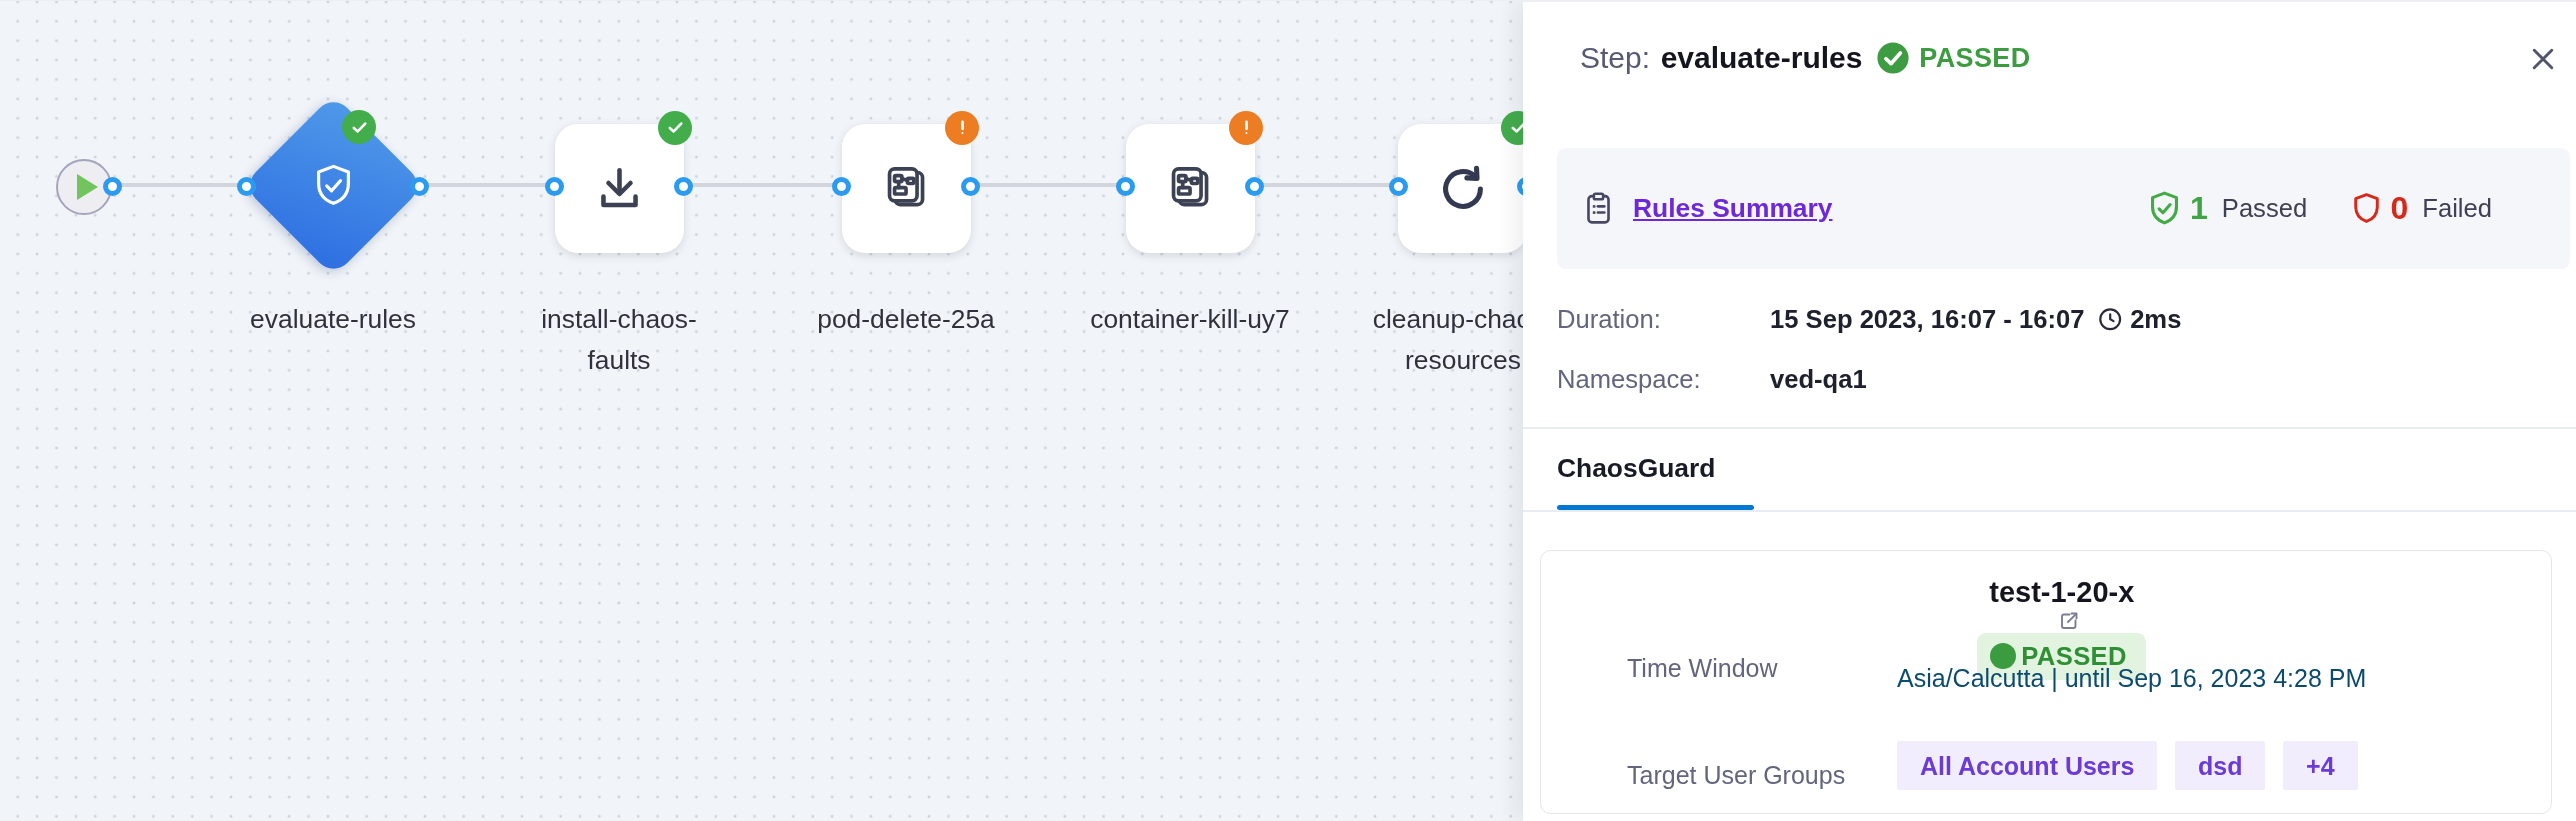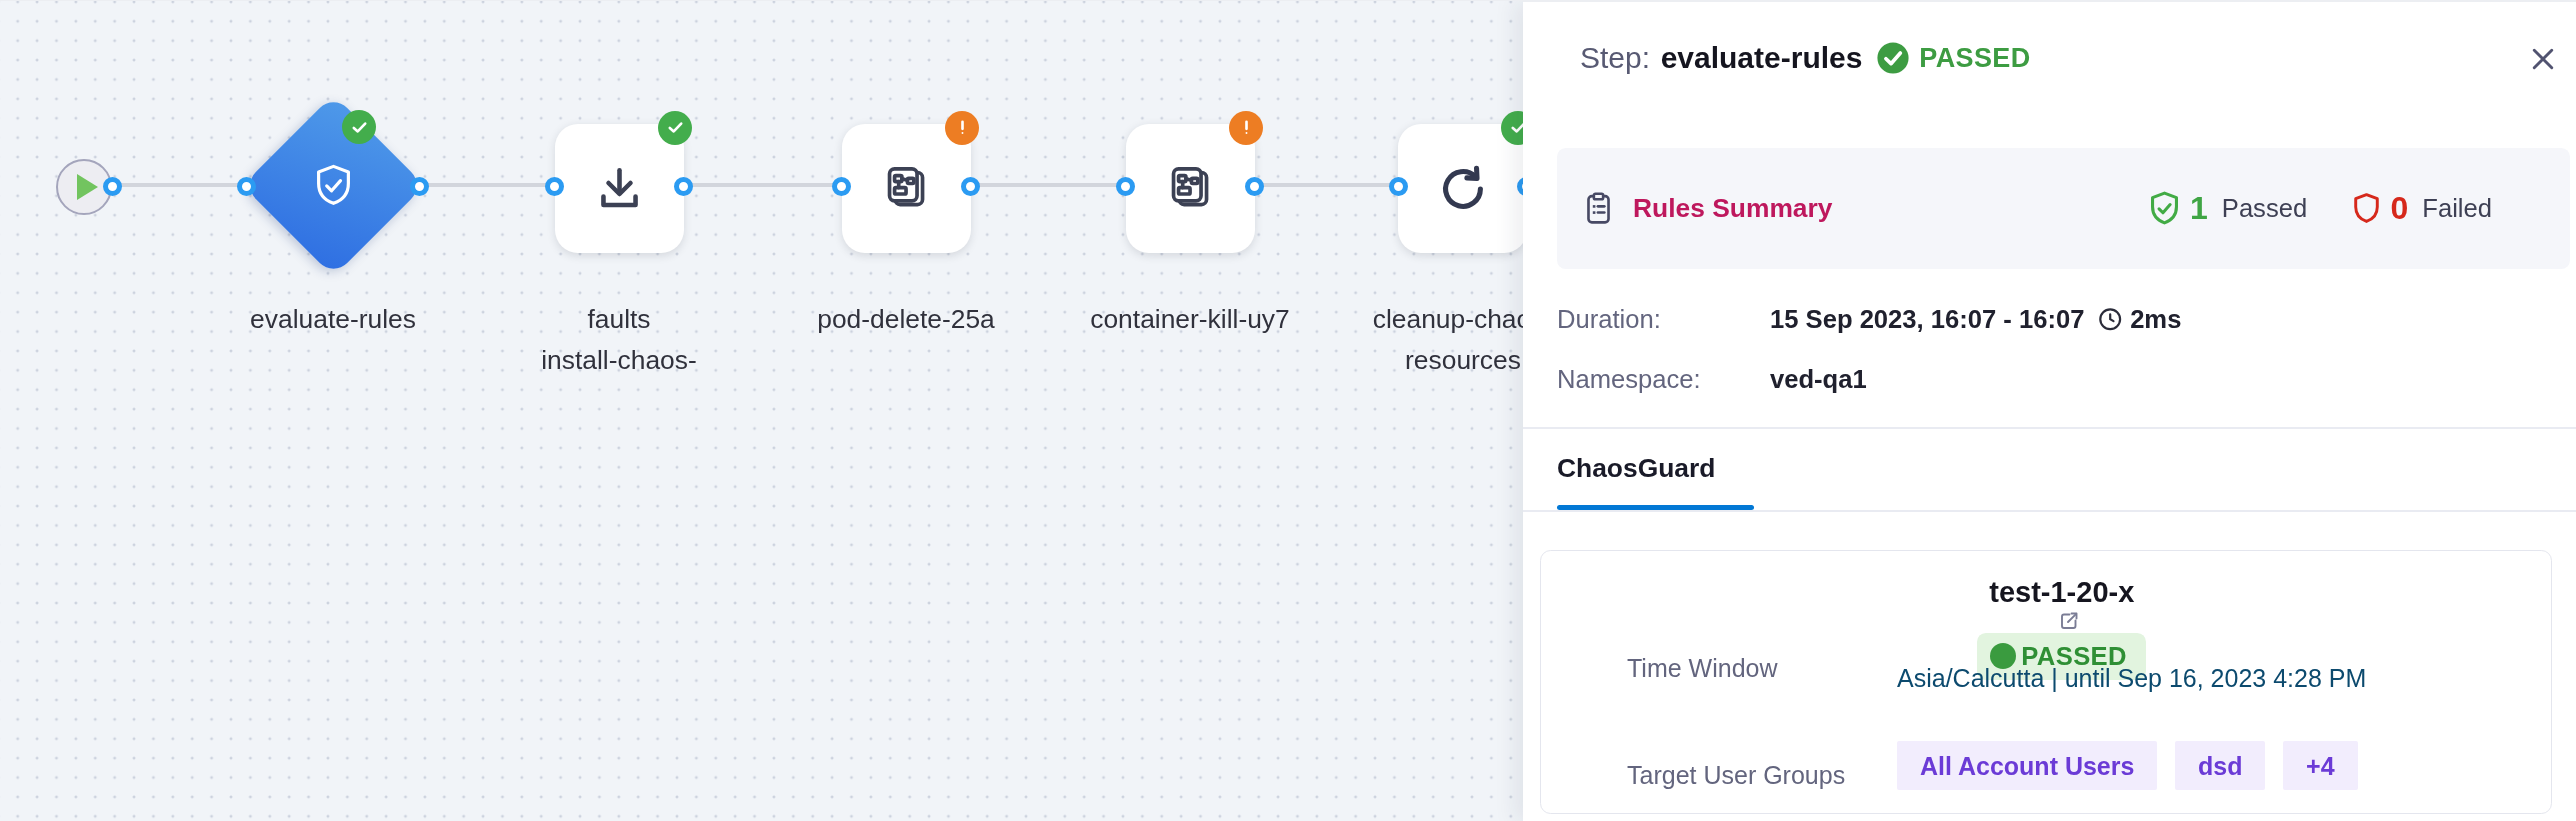--- a/index.html
+++ b/index.html
@@ -60,21 +60,21 @@
   .step-label { font-size: 30px; color: #585a73; }
   .step-name { font-size: 30px; font-weight: 700; color: #15151f; margin-left: 10.6px; }
   .hdr-check { margin-left: 14px; display: flex; }
   .hdr-status { font-size: 27px; font-weight: 800; color: #3d9c42; letter-spacing: 0.4px; margin-left: 8.8px; }
   .close-btn { position: absolute; right: 16px; top: 39px; width: 35px; height: 35px; display: flex; align-items: center; justify-content: center; cursor: pointer; }
   .rules-bar {
     position: absolute; left: 34px; top: 146px; width: 1013px; height: 121px;
     background: #f5f6fa; border-radius: 8.8px; display: flex; align-items: center;
     padding: 0 78px 0 23px;
   }
-  .rules-title { font-size: 26.4px; font-weight: 700; color: #be185d; margin-left: 16px; }
+  .rules-title { font-size: 26.4px; font-weight: 700; color: #6d28d9; margin-left: 16px; text-decoration: underline; }
   .rules-spacer { flex: 1; }
   .stat { display: flex; align-items: center; }
   .stat-count { font-size: 32px; font-weight: 700; margin-left: 5.3px; }
   .stat-count.green { color: #3fa544; }
   .stat-count.red { color: #d6281b; }
   .stat-label { font-size: 25.6px; color: #3e4054; margin-left: 14px; }
   .stat + .stat { margin-left: 41px; }
   .detail-row { position: absolute; left: 34px; display: flex; align-items: center; font-size: 25.6px; }
   .detail-row.duration { top: 303px; }
   .detail-row.namespace { top: 363px; justify-content: flex-end; }
@@ -154,22 +154,22 @@
     </svg>
     <div class="badge green" style="right:-8px; top:-13.2px">
       <svg width="21" height="21" viewBox="0 0 24 24" fill="none" stroke="#ffffff" stroke-width="3" stroke-linecap="round" stroke-linejoin="round">
           <polyline points="5.5,12.5 10,16.5 18.5,7.5"></polyline>
         </svg>
     </div>
   </div>
   <div class="port" style="left:545px"></div>
   <div class="port" style="left:674px"></div>
   <div class="node-label" style="left:478px">
-    <div>faults</div>
-      <div>install-chaos-</div>
+    <div>install-chaos-</div>
+      <div>faults</div>
   </div>
 
   <div class="node" style="left:842px">
     <svg width="55" height="55" viewBox="0 0 24 24" fill="none" stroke="#3c4154" stroke-width="1.6" stroke-linecap="round" stroke-linejoin="round">
       <rect x="7" y="5" width="12" height="14" rx="2.2"></rect>
       <rect x="4.6" y="3.4" width="12" height="14" rx="2.2" fill="#ffffff"></rect>
       <rect x="6.8" y="6.4" width="3.2" height="2.6" rx="0.6"></rect>
       <rect x="12.4" y="7.6" width="2.8" height="2.2" rx="0.6"></rect>
       <line x1="10" y1="7.7" x2="12.4" y2="8.4"></line>
       <rect x="6.8" y="11.6" width="5" height="2.8" rx="0.6"></rect>

